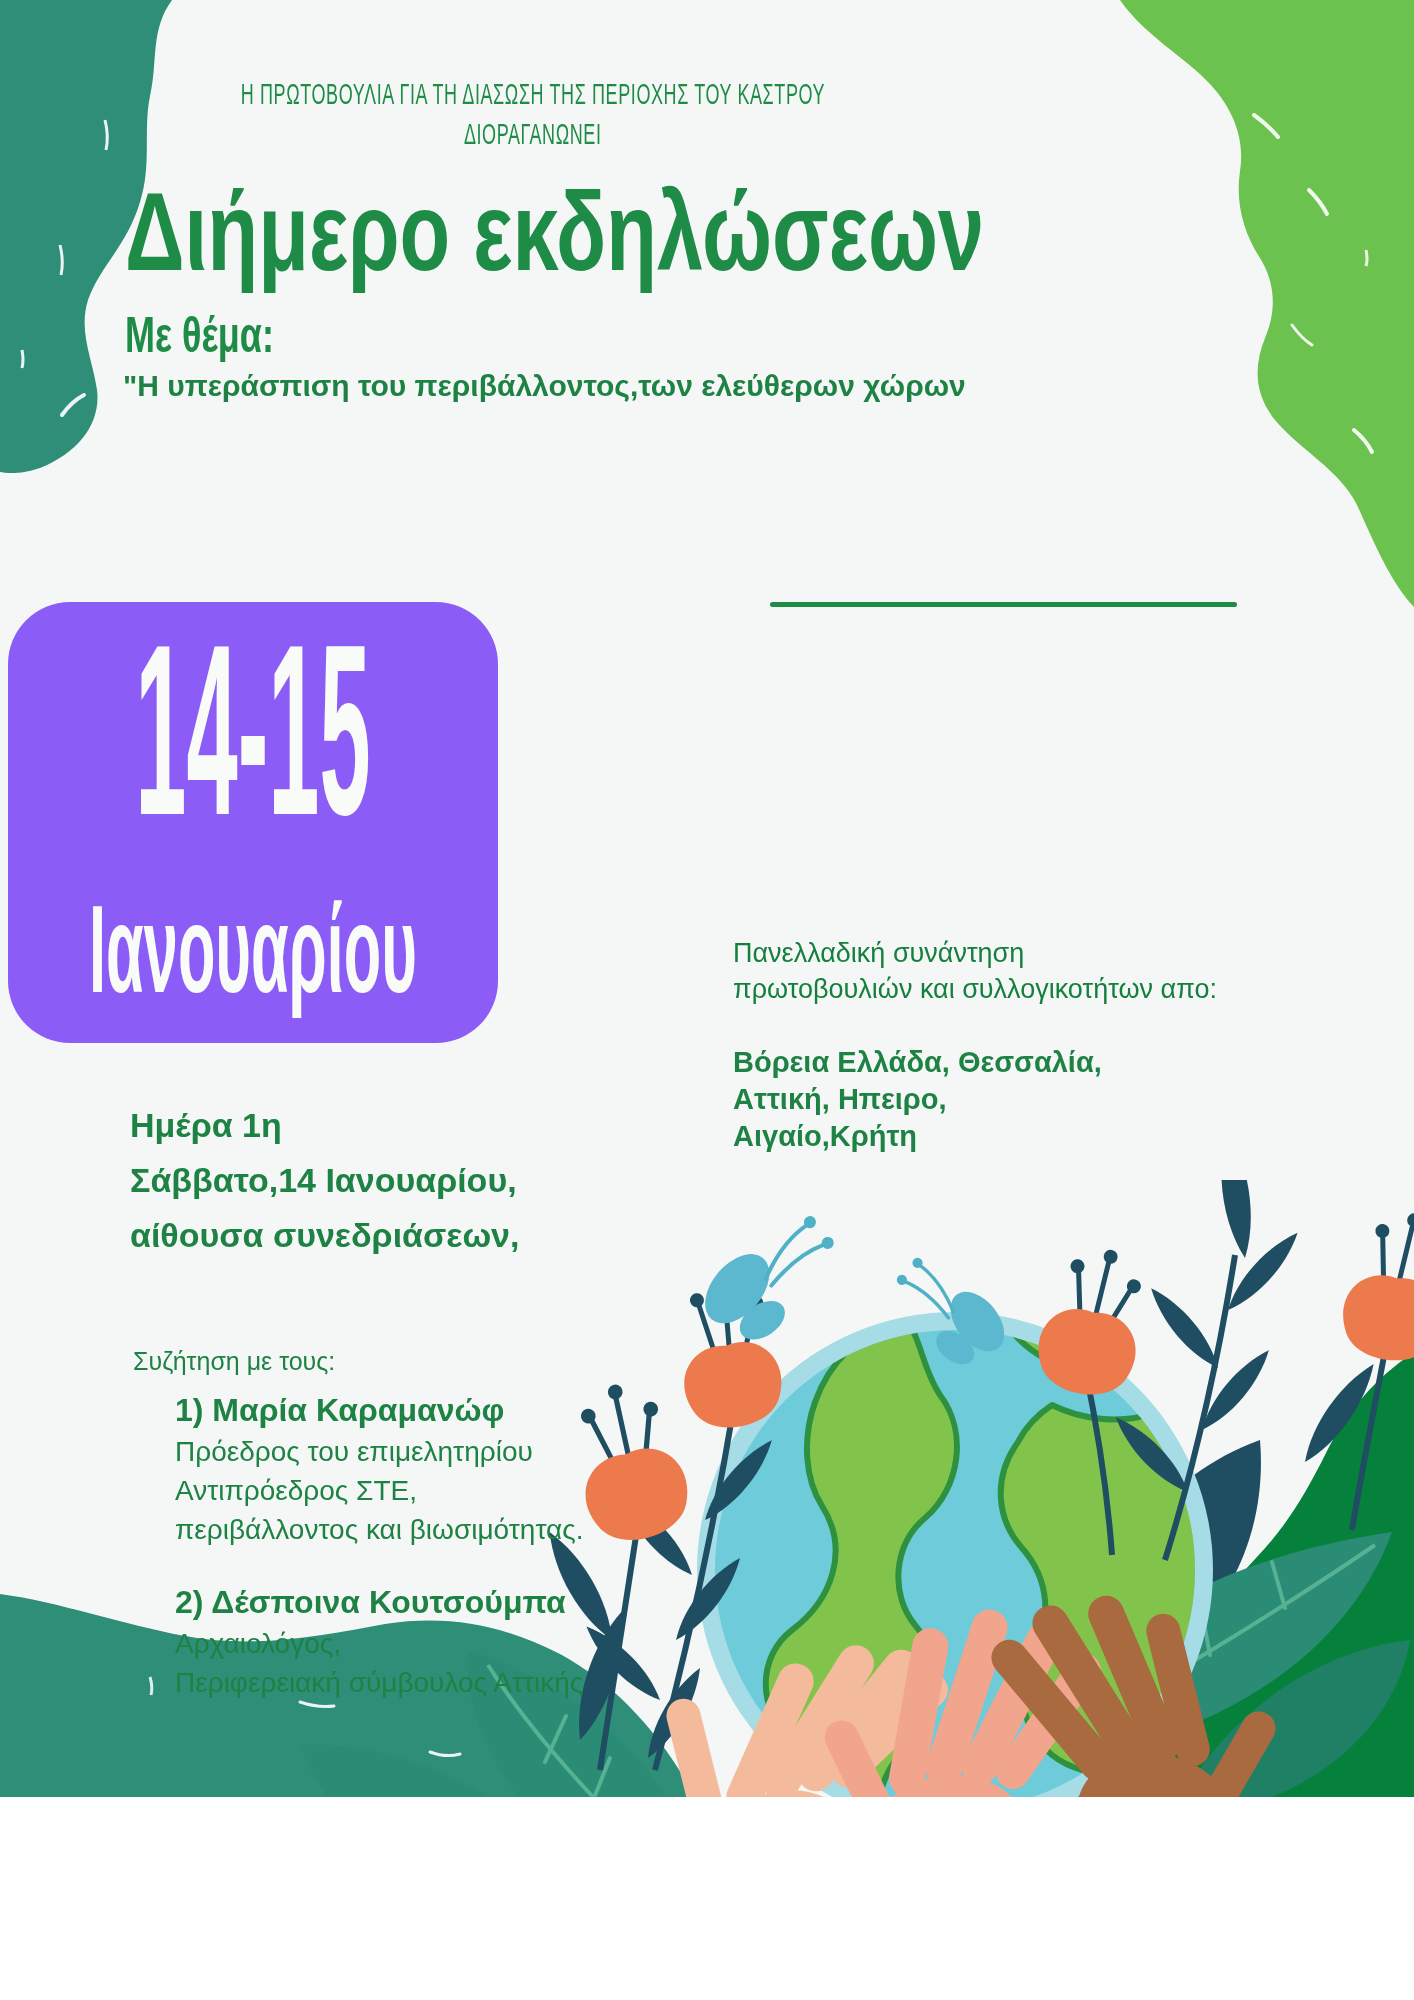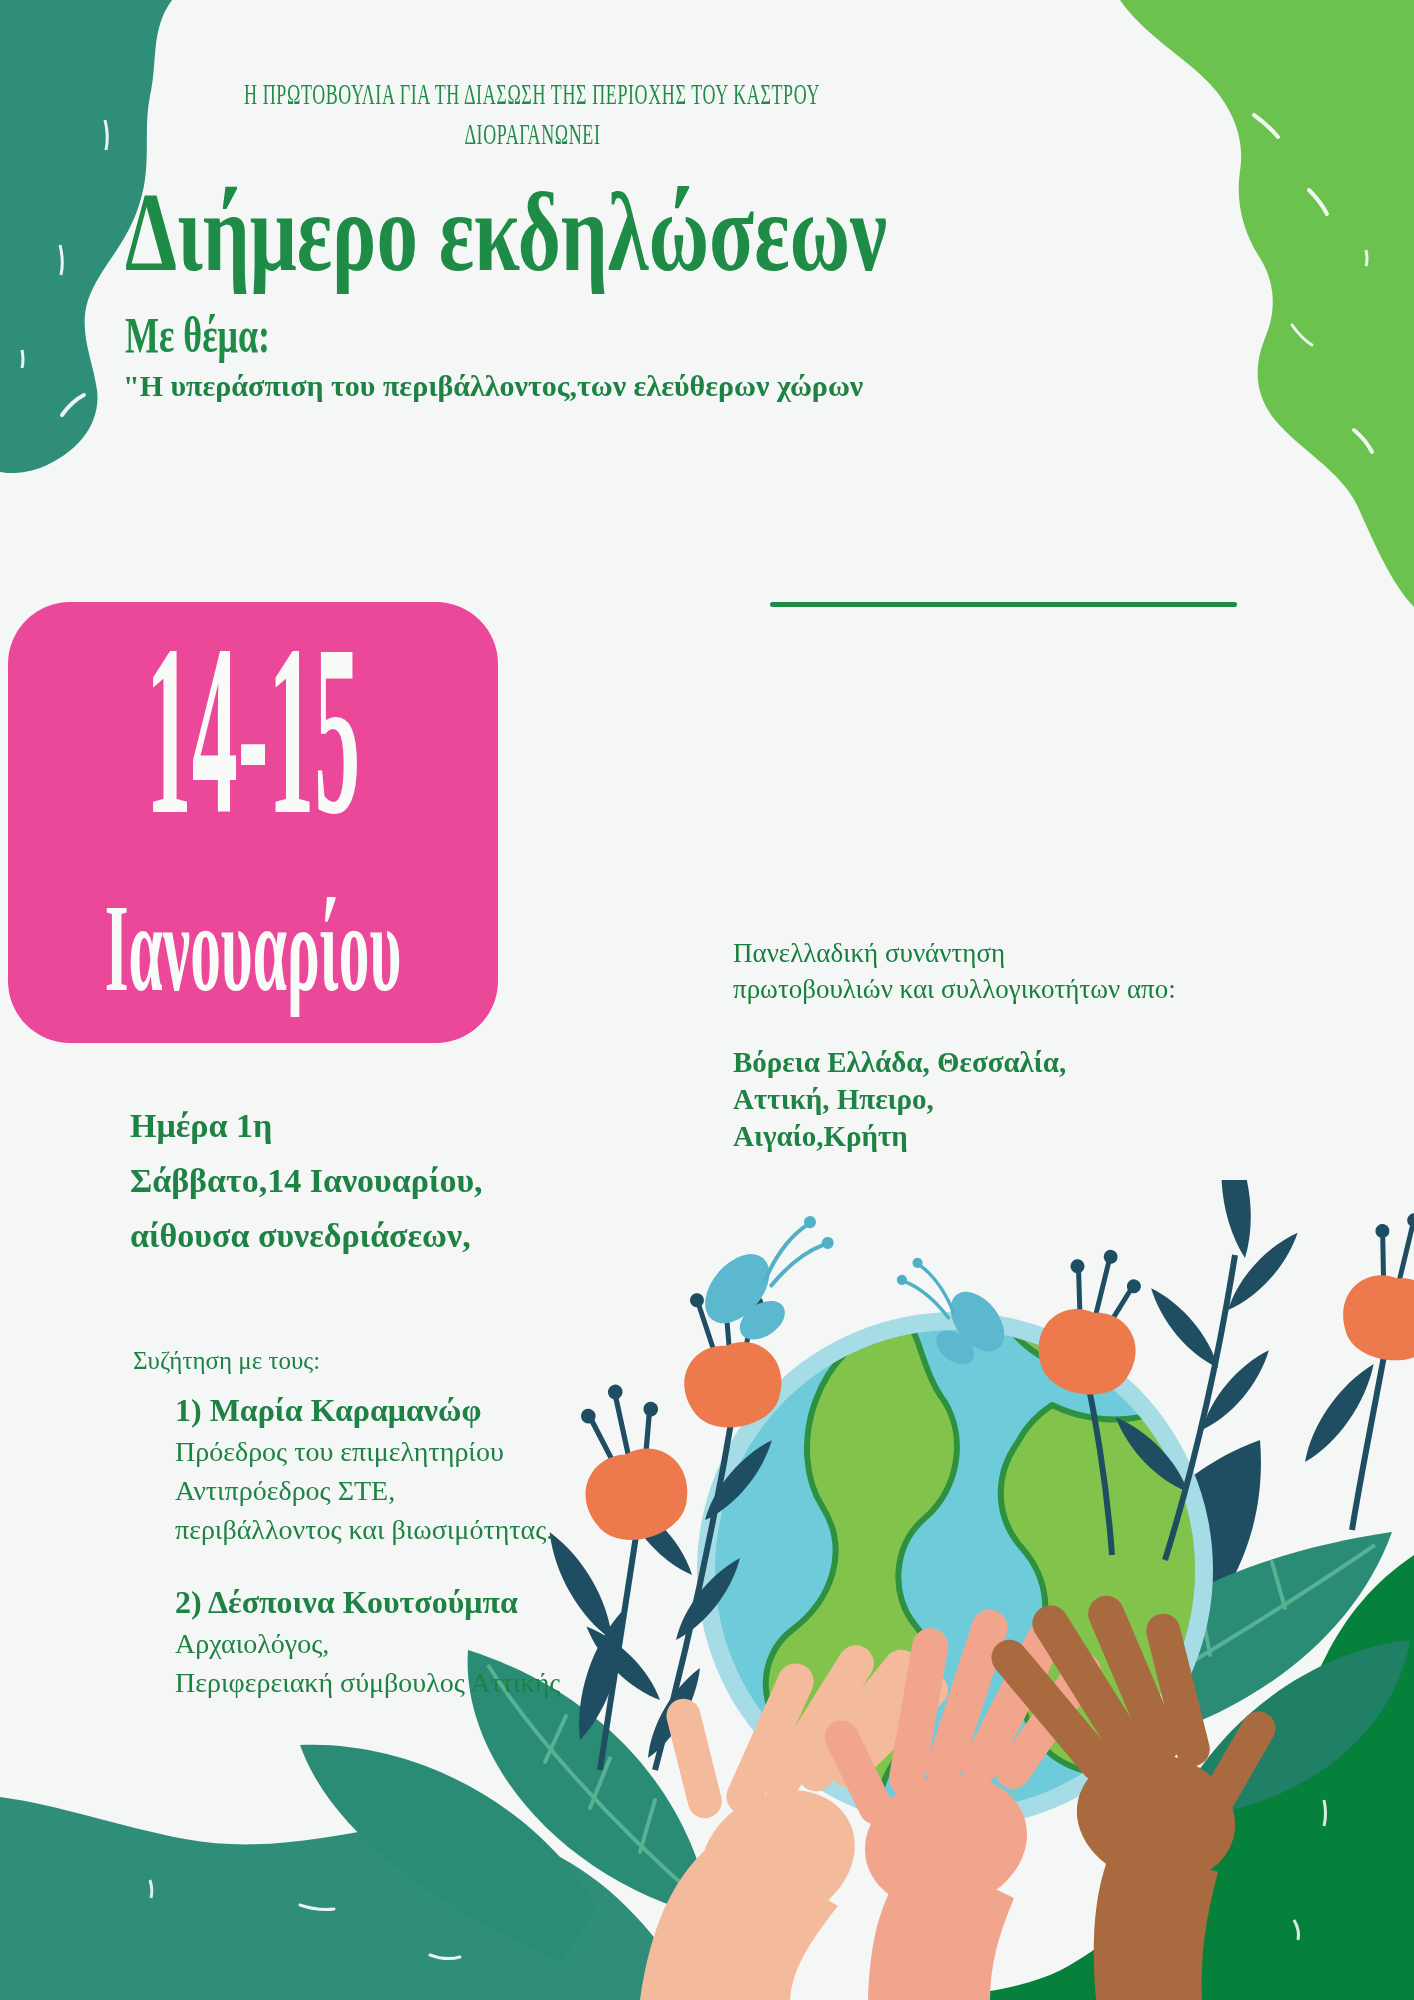--- a/index.html
+++ b/index.html
@@ -1,21 +1,21 @@
 <!DOCTYPE html>
 <html><head>
 <meta charset="utf-8">
 <style>
   html,body{margin:0;padding:0;}
   .poster{
     position:relative;
-    width:1414px;height:2000px;
+    width:1414px;height:1797px;
     background:#f5f7f6;
     overflow:hidden;
-    font-family:Liberation Serif, serif;
+    font-family:Liberation Sans, sans-serif;
     color:#17843f;
   }
   .poster svg{position:absolute;display:block;}
   .blob-tl{left:0;top:0;}
   .blob-tr{right:0;top:0;}
   .blob-bl{left:0;bottom:0;}
   .blob-br{right:0;bottom:0;}
   .illo{left:280px;top:1180px;z-index:2;}
 
   .cond{display:inline-block;white-space:nowrap;}
@@ -30,21 +30,21 @@
   .theme-label{position:absolute;left:125px;top:308px;z-index:5;color:#1e8b46;font-weight:700;}
   .theme-label .cond{font-size:50px;line-height:1.1;transform:scaleX(.72);transform-origin:0 50%;}
 
   .quote{position:absolute;left:123px;top:364px;z-index:5;}
   .quote p{margin:0;font-size:30px;line-height:44px;font-weight:700;color:#1d8243;}
 
   .divider{position:absolute;left:770px;top:602px;width:467px;height:5px;background:#1e8b46;border-radius:3px;z-index:5;}
 
   .date-box{
     position:absolute;left:8px;top:602px;width:490px;height:441px;
-    background:#ec4899;border-radius:62px;z-index:3;color:#f8fbf7;
+    background:#8b5cf6;border-radius:62px;z-index:3;color:#f8fbf7;
   }
   .date-box .dates{
     position:absolute;left:50%;top:28px;font-size:200px;line-height:1;font-weight:700;
     white-space:nowrap;transform:translateX(-50%) scale(.46,1.22);
   }
   .date-box .month{
     position:absolute;left:50%;top:288px;font-size:118px;line-height:1;font-weight:700;
     white-space:nowrap;transform:translateX(-50%) scale(.52,1.05);
   }
 

